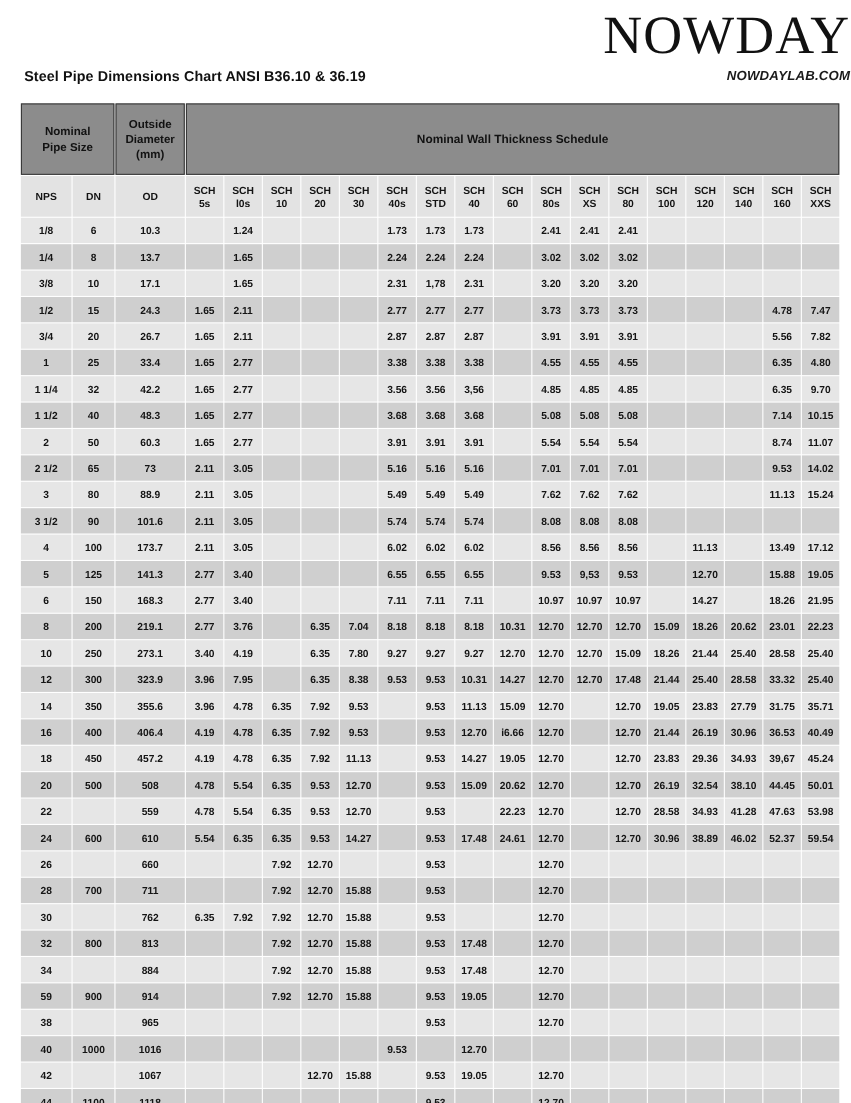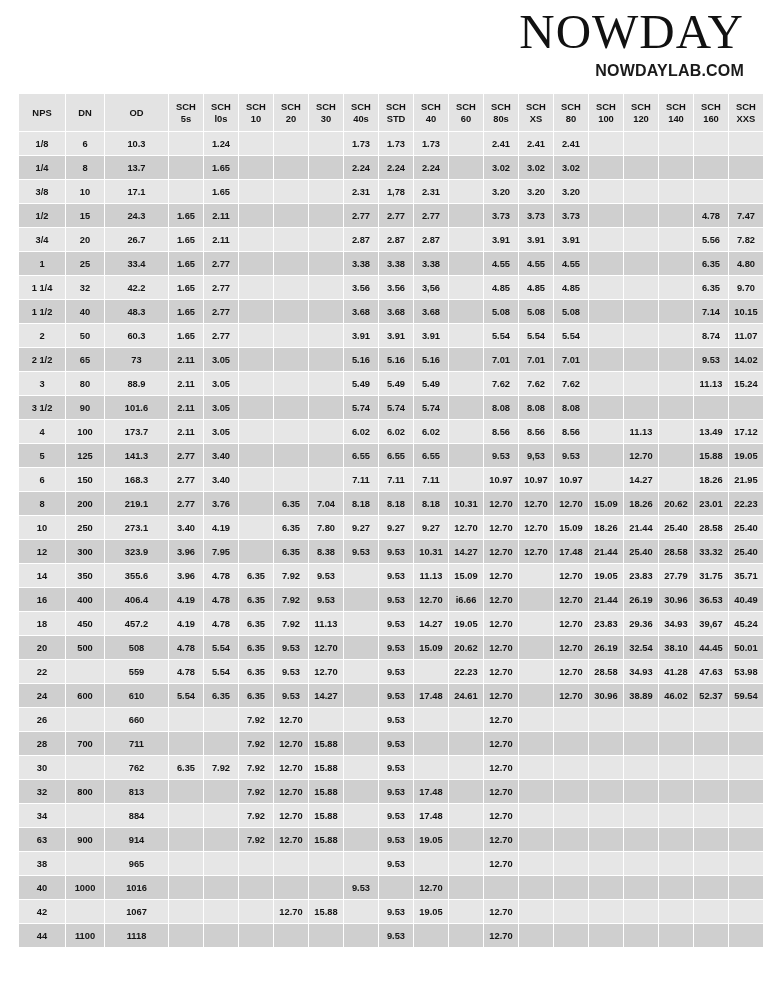--- a/index.html
+++ b/index.html
@@ -6,29 +6,29 @@
   body{
     width:774px;height:1003px;
     background:#ffffff;
     font-family:"Liberation Sans", sans-serif;
     color:#1a1a1a;
     overflow:hidden;
   }
   .page{position:relative;width:774px;height:1003px;box-sizing:border-box;}
 
   
-  .brandwrap{position:absolute;right:30px;top:6px;text-align:right;}
+  .brandwrap{position:absolute;right:1px;top:6px;text-align:right;}
   .brand{
     font-family:"Liberation Serif", serif;
     font-size:49px;line-height:52px;letter-spacing:1px;
     color:#111;font-weight:400;
   }
   .brandsub{
-    font-size:16px;letter-spacing:.2px;color:#1a1a1a;
-    margin-top:4px;font-weight:600;
+    font-size:12px;letter-spacing:.2px;color:#1a1a1a;
+    margin-top:4px;font-weight:600;font-style:italic;
   }
   .doctitle{
     position:absolute;left:22px;top:62px;
     font-size:13px;font-weight:700;color:#111;letter-spacing:.1px;
   }
 
   
   .tblwrap{position:absolute;left:18px;top:93px;width:738px;}
   table{border-collapse:separate;border-spacing:1px;width:738px;table-layout:fixed;}
   td,th{
@@ -67,20 +67,21 @@
 </head>
 <body>
 
 <div class="page">
 
   <div class="brandwrap">
     <div class="brand">NOWDAY</div>
     <div class="brandsub">NOWDAYLAB.COM</div>
   </div>
 
+  <div class="doctitle">Steel Pipe Dimensions Chart ANSI B36.10 &amp; 36.19</div>
 
   <div class="tblwrap">
     <table>
       <colgroup>
         <col class="c-nps">
           <col class="c-dn">
           <col class="c-od">
         <col class="c-s">
           <col class="c-s">
           <col class="c-s">
@@ -93,20 +94,32 @@
           <col class="c-s">
         <col class="c-s">
           <col class="c-s">
           <col class="c-s">
           <col class="c-s">
           <col class="c-s">
         <col class="c-s">
           <col class="c-s">
       </colgroup>
       <thead>
+        <tr>
+          <th class="grp" colspan="2">
+            <span>Nominal</span><br>
+            <span>Pipe Size</span>
+          </th>
+          <th class="grp">
+            <span>Outside</span><br>
+            <span>Diameter</span><br>
+            <span>(mm)</span>
+          </th>
+          <th class="grp wide" colspan="17">Nominal Wall Thickness Schedule</th>
+        </tr>
         <tr id="subhead-row">
             <th class="sub">NPS</th>
             <th class="sub">DN</th>
             <th class="sub">OD</th>
             <th class="sub"><span>SCH</span><br><span>5s</span></th>
             <th class="sub"><span>SCH</span><br><span>l0s</span></th>
             <th class="sub"><span>SCH</span><br><span>10</span></th>
             <th class="sub"><span>SCH</span><br><span>20</span></th>
             <th class="sub"><span>SCH</span><br><span>30</span></th>
             <th class="sub"><span>SCH</span><br><span>40s</span></th>
@@ -1917,21 +1930,21 @@
             </td>
             <td>
               <span class="cellval"></span>
             </td>
             <td>
               <span class="cellval"></span>
             </td>
           </tr>
           <tr class="alt">
             <td>
-              <span class="cellval">63</span>
+              <span class="cellval">59</span>
             </td>
             <td>
               <span class="cellval">900</span>
             </td>
             <td>
               <span class="cellval">914</span>
             </td>
             <td>
               <span class="cellval"></span>
             </td>

